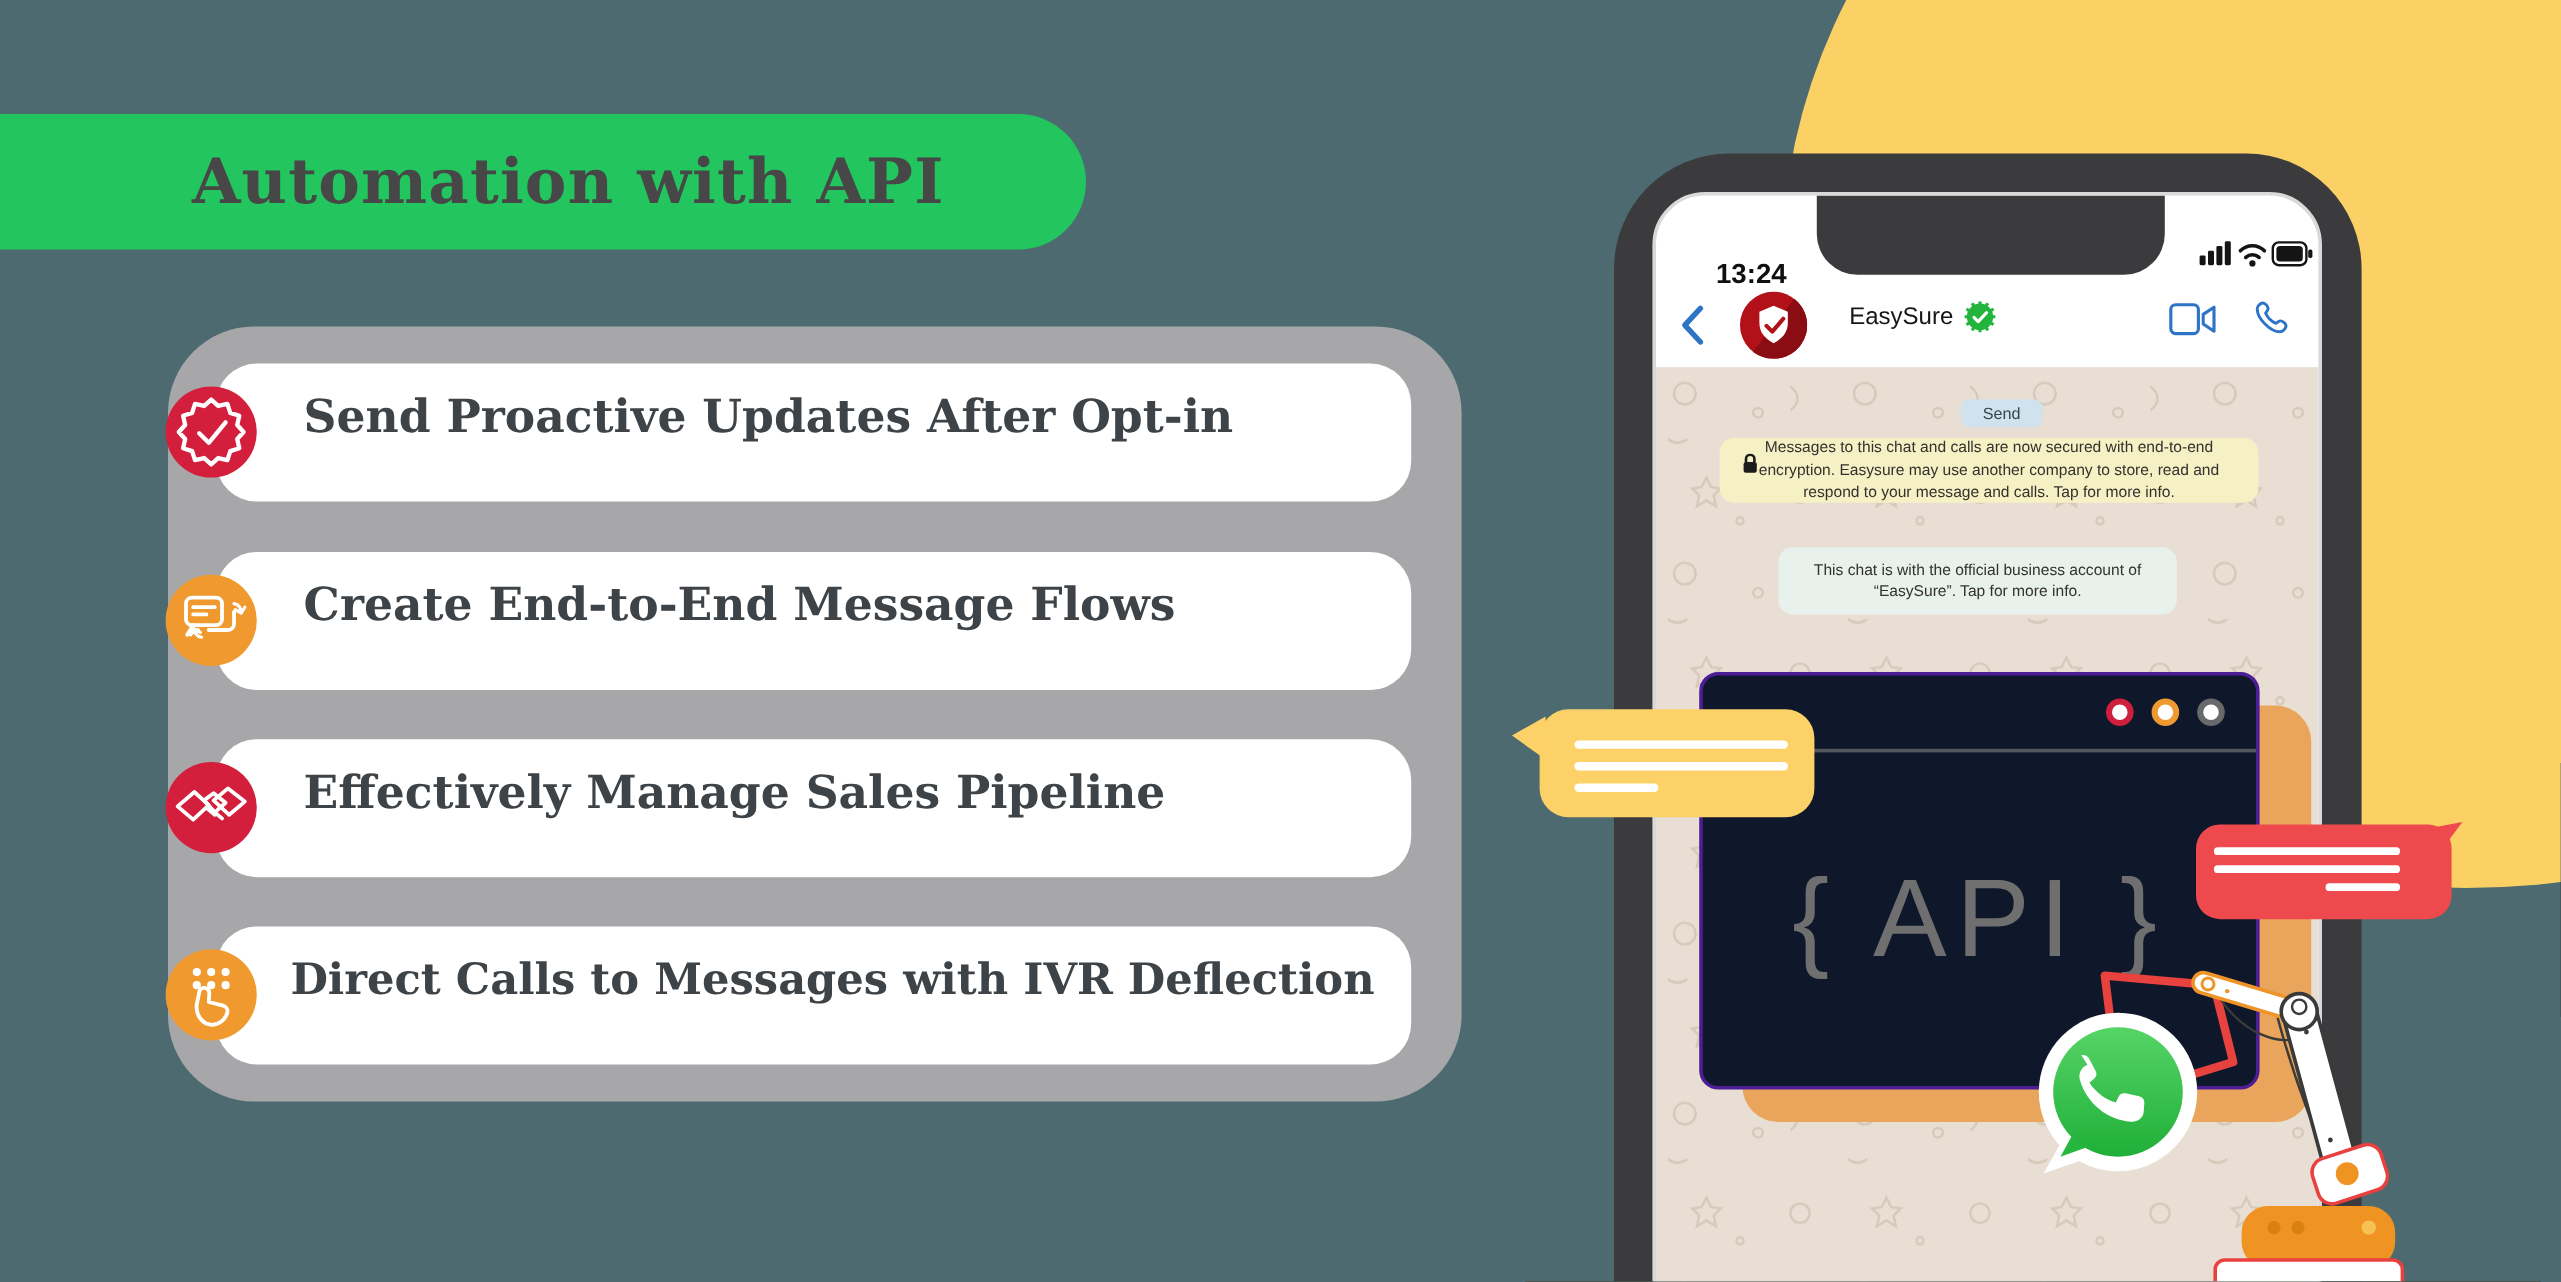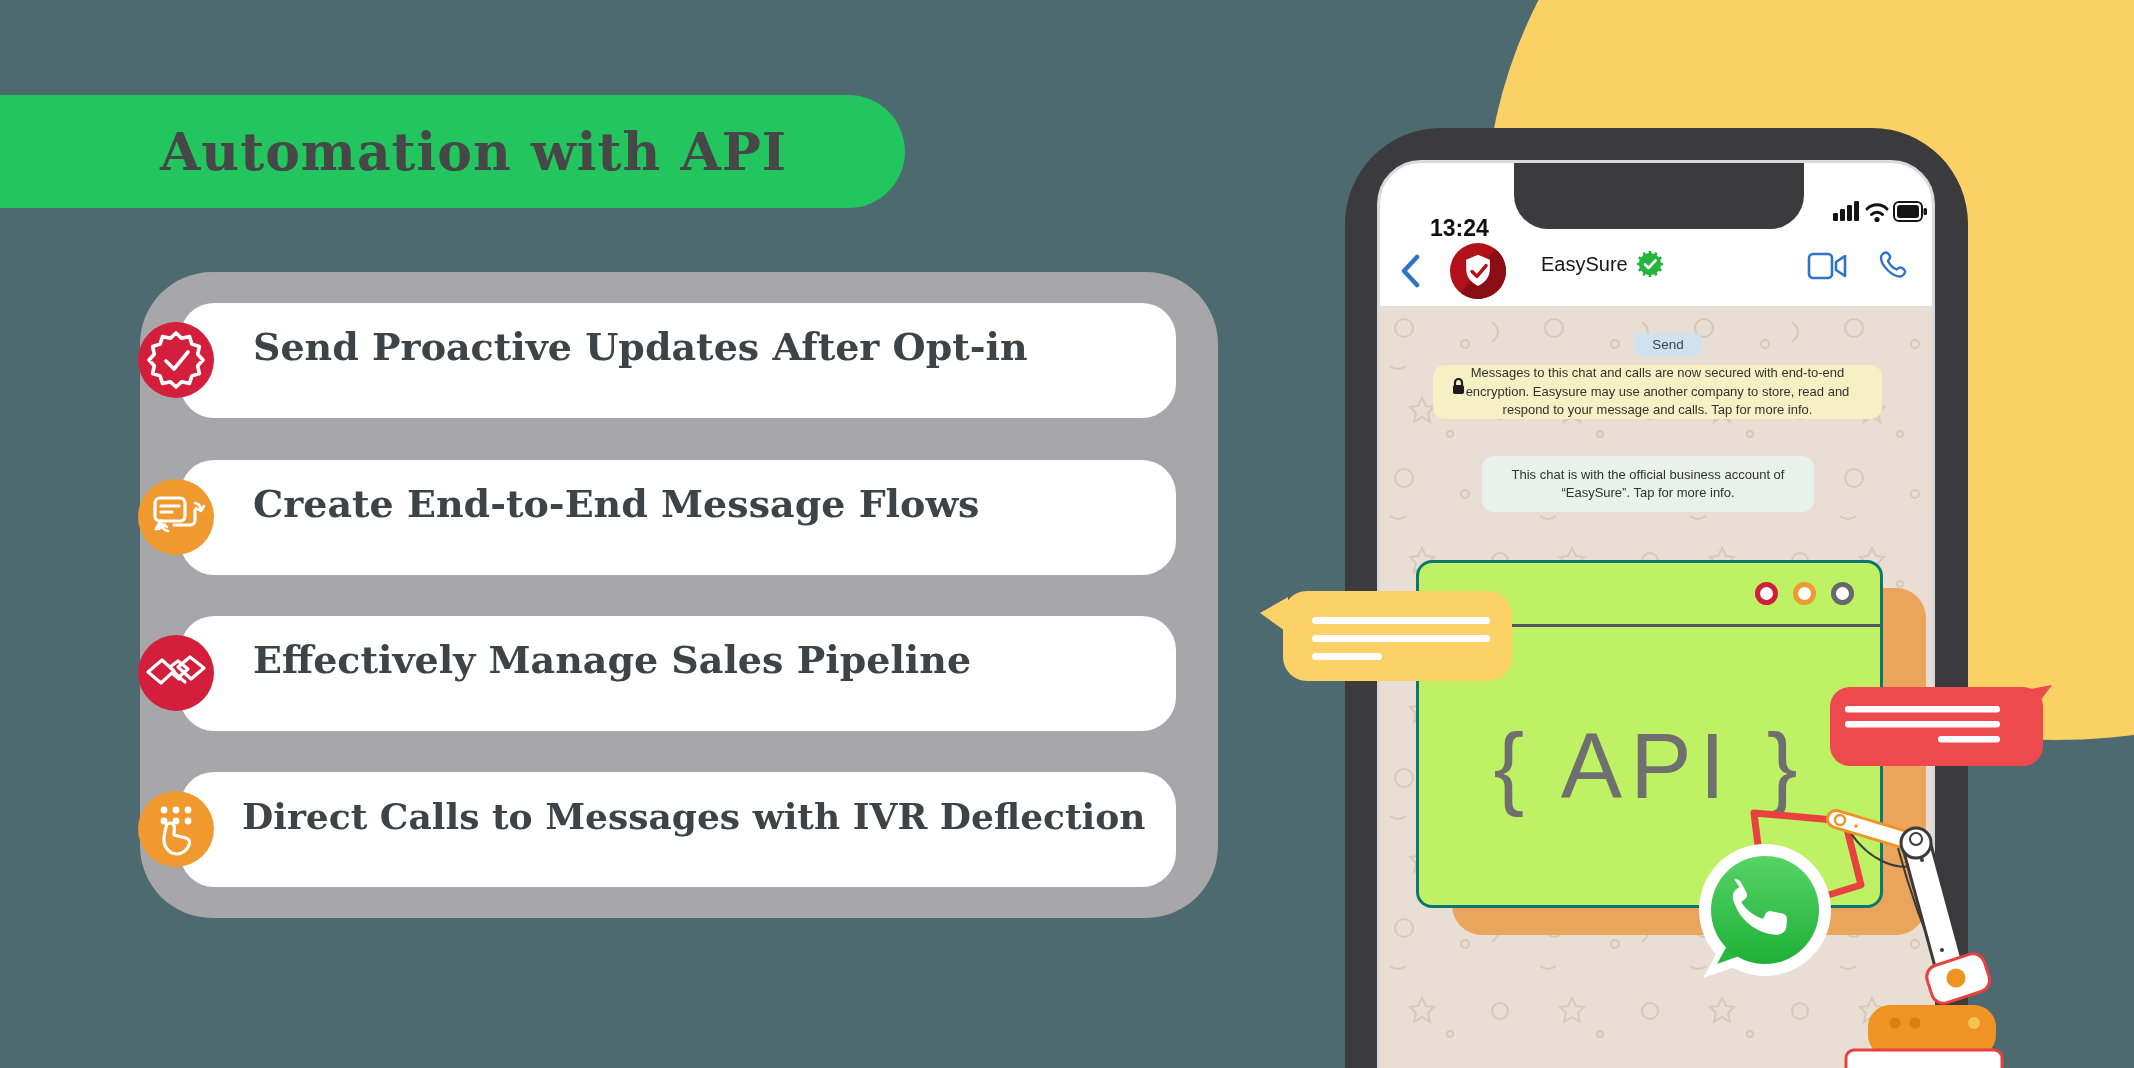--- a/index.html
+++ b/index.html
@@ -43,21 +43,21 @@
          display:flex;align-items:center;justify-content:center;font-size:13.5px;color:#36464e;}
   .notice{border-radius:12px;text-align:center;color:#33322e;font-size:13px;line-height:1.42;
           display:flex;align-items:center;justify-content:center;}
   .notice.yellow{left:53px;top:59px;width:449px;height:54px;background:#f6f1c4;}
   .notice.yellow p{margin:0;width:412px;}
   .notice.teal{left:102px;top:150px;width:332px;height:56px;background:#e8f1ec;}
   .notice.teal p{margin:0;width:300px;}
   .lock{position:absolute;left:19px;top:13px;}
 
   .board{left:72px;top:282px;width:474px;height:347px;background:#e9a55b;border-radius:30px;}
-  .window{left:36px;top:254px;width:467px;height:348px;background:#bef264;border:3px solid #0f766e;
+  .window{left:36px;top:254px;width:467px;height:348px;background:#0f172a;border:3px solid #4c1d95;
           border-radius:16px;box-sizing:border-box;padding-left:40px;}
   .titlebar{position:absolute;left:0;top:0;width:100%;height:64px;border-bottom:3px solid #54585c;
             display:flex;align-items:center;justify-content:flex-end;gap:15px;padding-right:26px;box-sizing:border-box;}
   .dot{width:13px;height:13px;border-radius:50%;border:5px solid #000;background:#fff;}
   .api{position:absolute;left:0;top:64px;width:100%;height:278px;display:flex;align-items:center;justify-content:center;
        font-size:92px;font-weight:300;letter-spacing:8px;color:#6f6f6f;}
 
   svg{display:block;}
   .w-line{fill:#ffffff;}
 </style>

